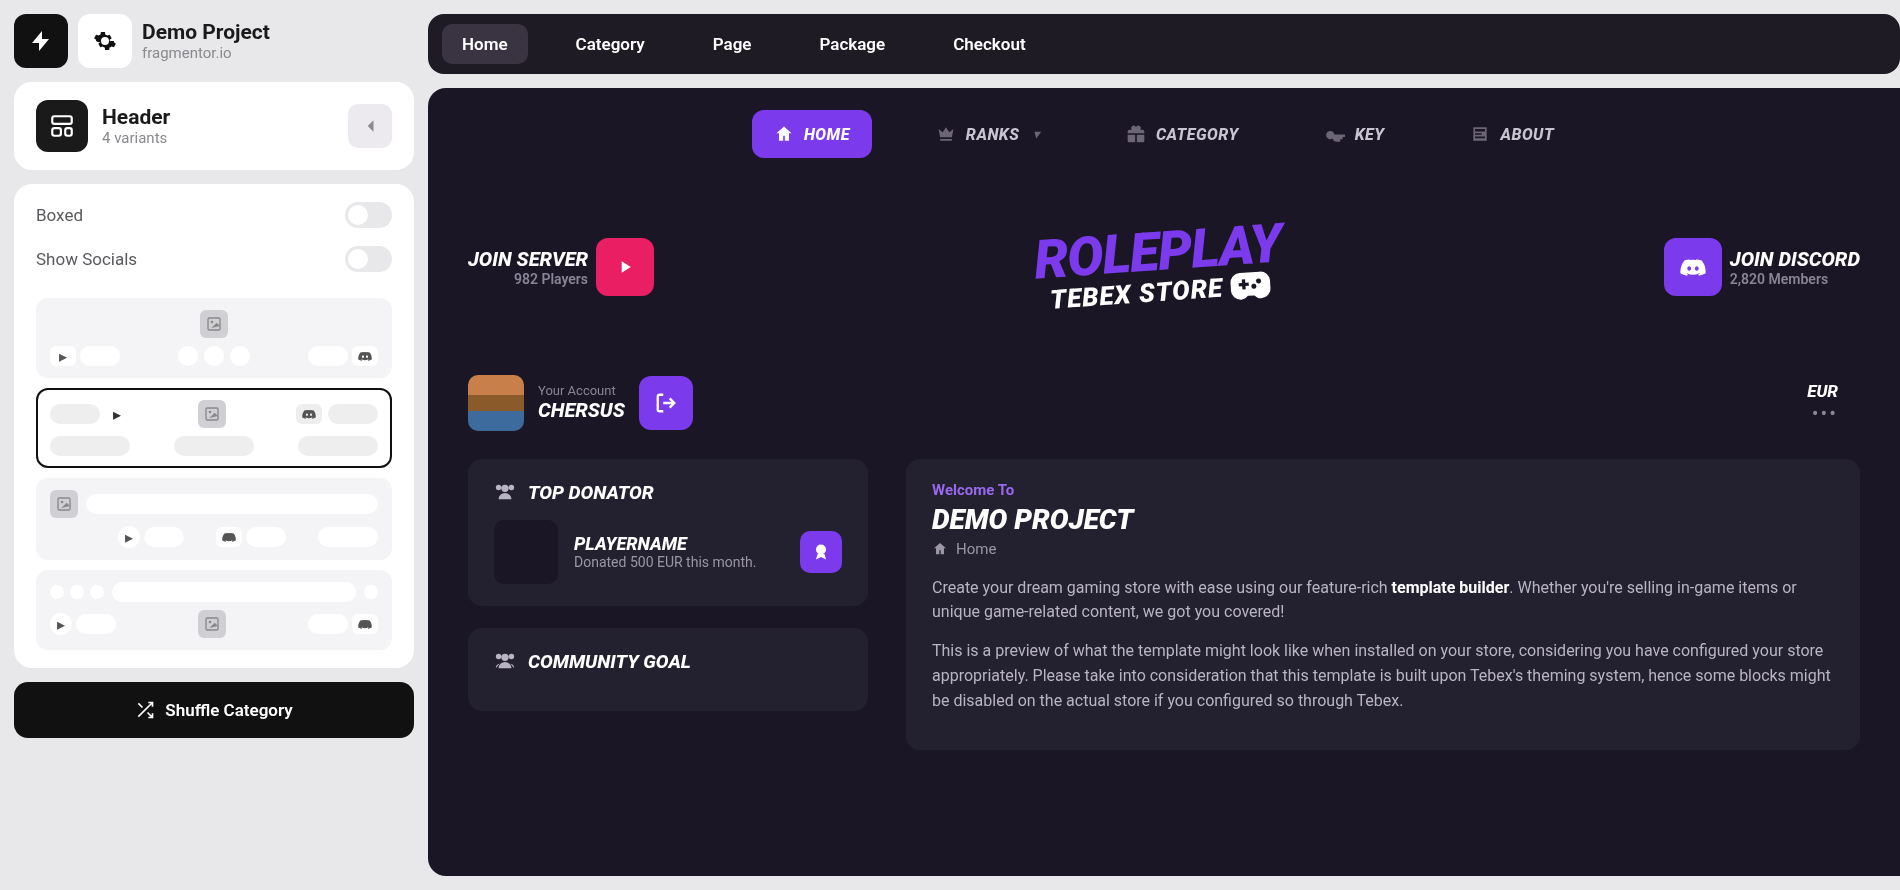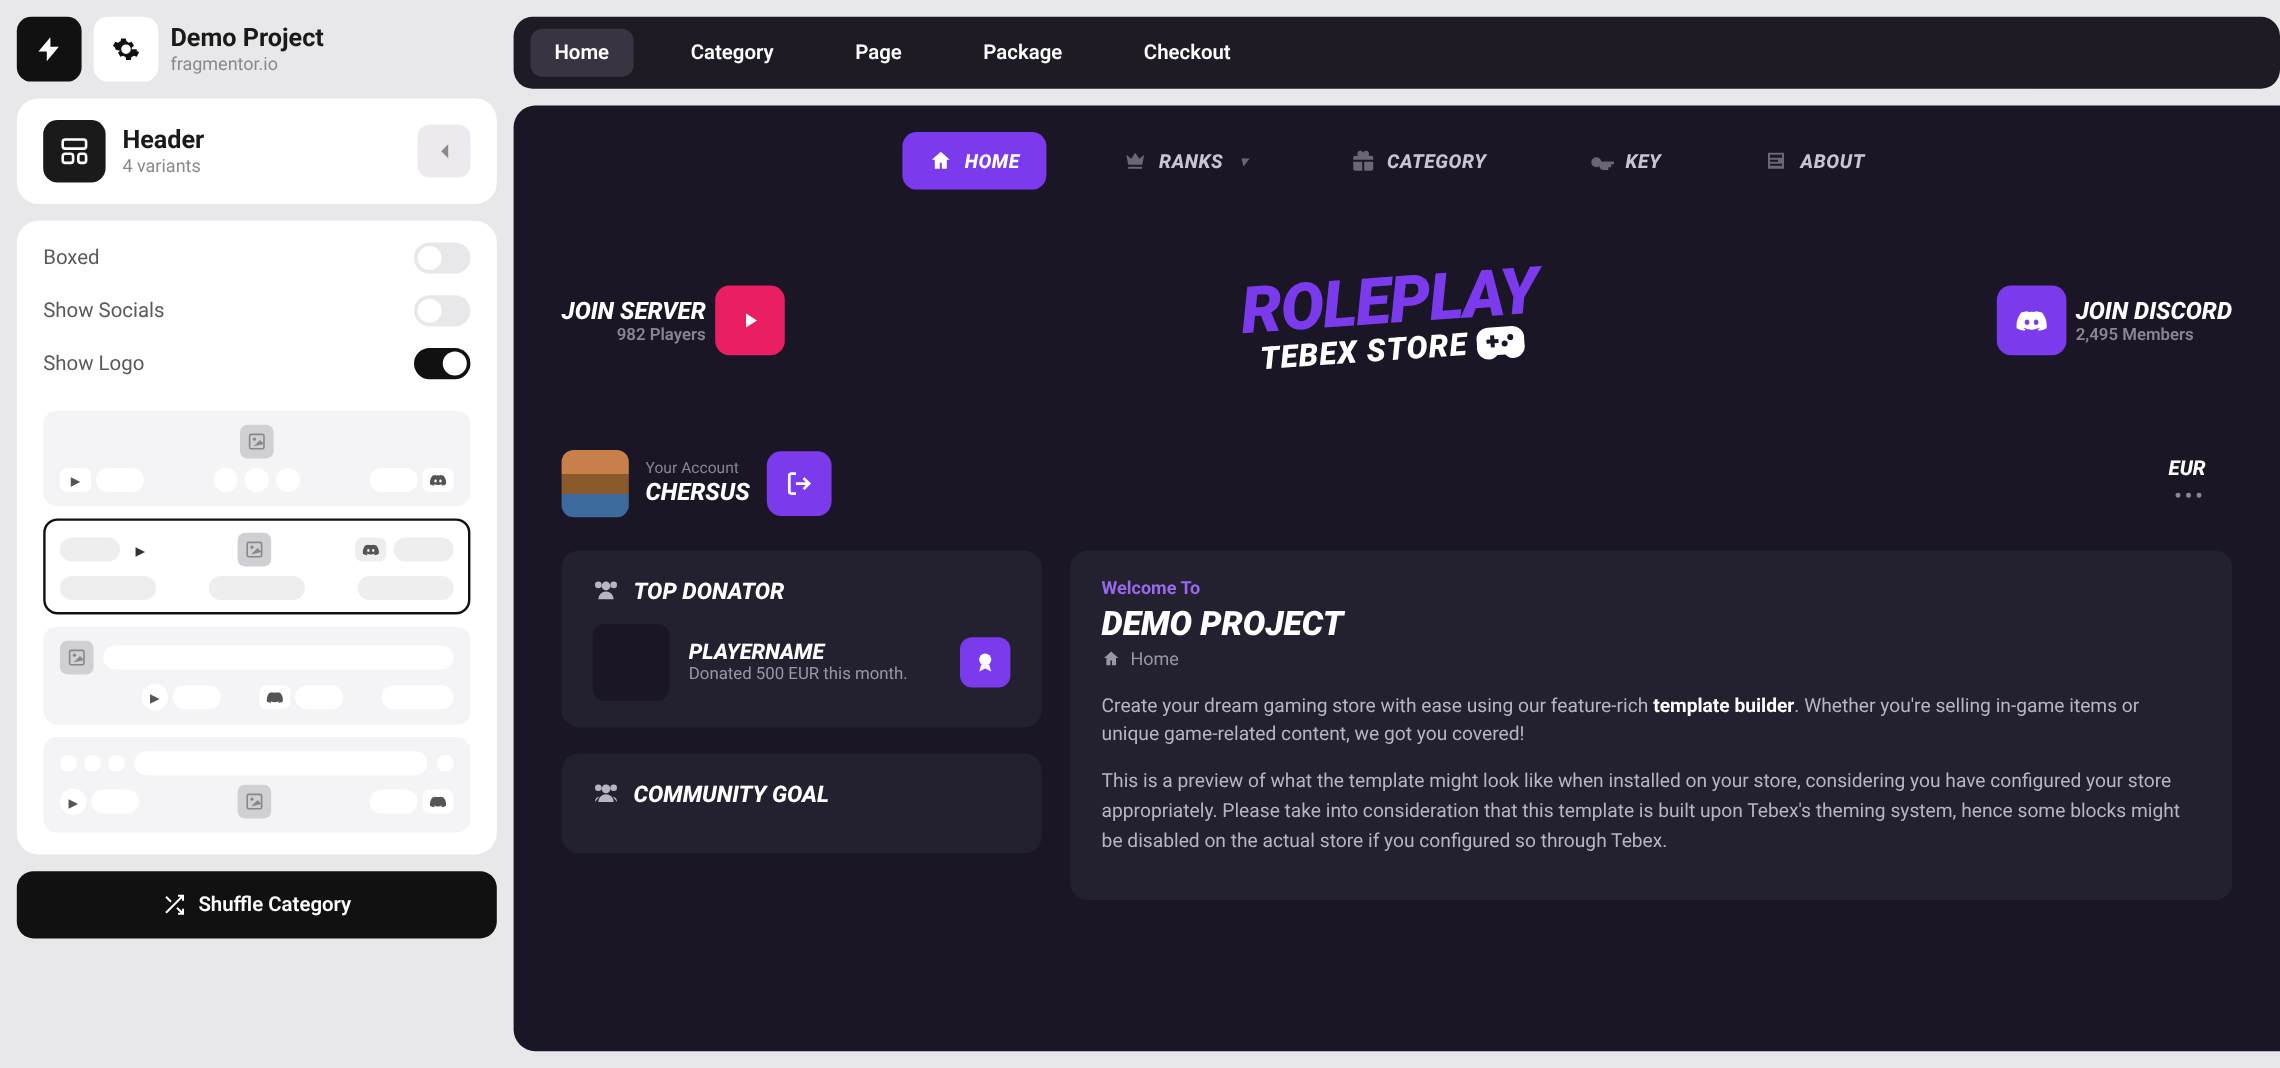--- a/index.html
+++ b/index.html
@@ -168,21 +168,21 @@
   display: flex; align-items: center; justify-content: center;
 }
 .currency {
   padding: 14px 22px;
   border-radius: 12px; text-align: right;
 }
 .cur-label { font-size: 17px; font-weight: 800; font-style: italic; color: #fff; }
 .cur-dots { color: #8a8596; font-size: 20px; letter-spacing: 2px; }
 
 
-.content-row { display: flex; gap: 24px; padding: 0 40px; }
+.content-row { display: flex; gap: 38px; padding: 0 40px; }
 .card {
   background: #232030; border-radius: 14px; padding: 22px 26px;
 }
 .card.side { width: 400px; }
 .card.main { flex: 1; }
 .card-title {
   display: flex; align-items: center; gap: 12px;
   font-size: 19px; font-weight: 800; font-style: italic; color: #fff;
   margin-bottom: 16px;
 }
@@ -254,26 +254,20 @@
         <div class="toggle off">
             <div class="toggle-knob"></div>
           </div>
       </div>
       <div class="setting-row">
         <div class="setting-label">Show Socials</div>
         <div class="toggle off">
             <div class="toggle-knob"></div>
           </div>
       </div>
-      <div class="setting-row">
-        <div class="setting-label">Show Logo</div>
-        <div class="toggle on">
-            <div class="toggle-knob"></div>
-          </div>
-      </div>
 
       <div class="variants">
 
         <div class="variant">
           <div class="v-row" style="justify-content:center;">
             <div class="v-img">
               <svg width="16" height="16" viewBox="0 0 24 24" fill="#888">
                   <rect x="3" y="3" width="18" height="18" rx="2" fill="none" stroke="#888" stroke-width="2"></rect>
                   <circle cx="9" cy="9" r="2"></circle>
                   <path d="M21 15l-5-5-8 8"></path>
@@ -482,21 +476,21 @@
             </div>
           </div>
           <div class="hero-side right">
             <div class="hero-btn purple">
               <svg width="26" height="22" viewBox="0 0 24 20" fill="#fff">
                   <path d="M20 4a18 18 0 00-5-1l-.3.6a14 14 0 00-5.4 0L9 3a18 18 0 00-5 1C1 8 0 12 .5 16a18 18 0 006 2l.8-1.3a10 10 0 01-1.5-.7l.4-.3a13 13 0 0011.6 0l.4.3a10 10 0 01-1.5.7l.8 1.3a18 18 0 006-2c.6-4.5-.7-8.5-3.5-12zM8.5 13.5c-1 0-1.8-1-1.8-2.1s.8-2.1 1.8-2.1 1.8 1 1.8 2.1-.8 2.1-1.8 2.1zm7 0c-1 0-1.8-1-1.8-2.1s.8-2.1 1.8-2.1 1.8 1 1.8 2.1-.8 2.1-1.8 2.1z"></path>
                 </svg>
             </div>
             <div class="hero-txt">
               <div class="hero-title">JOIN DISCORD</div>
-              <div class="hero-sub">2,495 Members</div>
+              <div class="hero-sub">2,820 Members</div>
             </div>
           </div>
         </div>
 
         <div class="account-bar">
           <div class="account-left">
             <div class="avatar"></div>
             <div>
               <div class="acc-label">Your Account</div>
               <div class="acc-name">CHERSUS</div>

